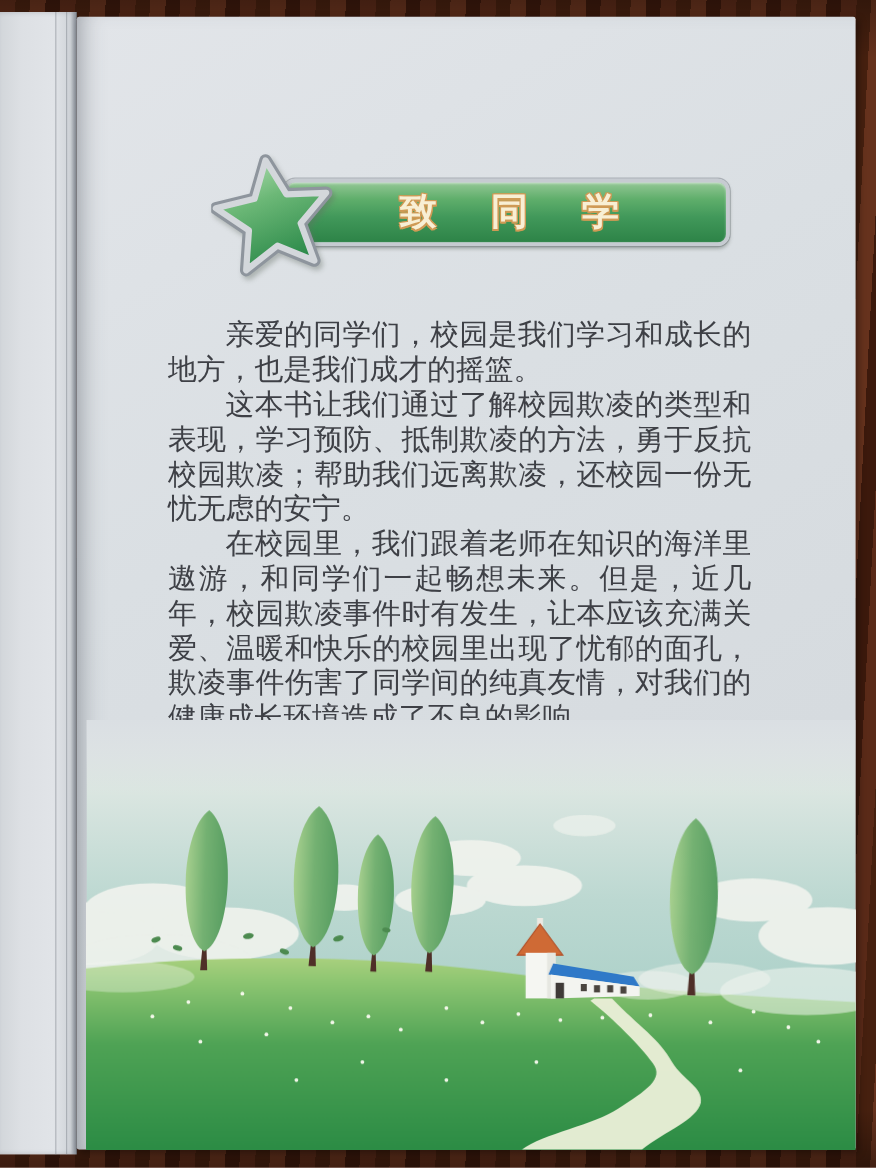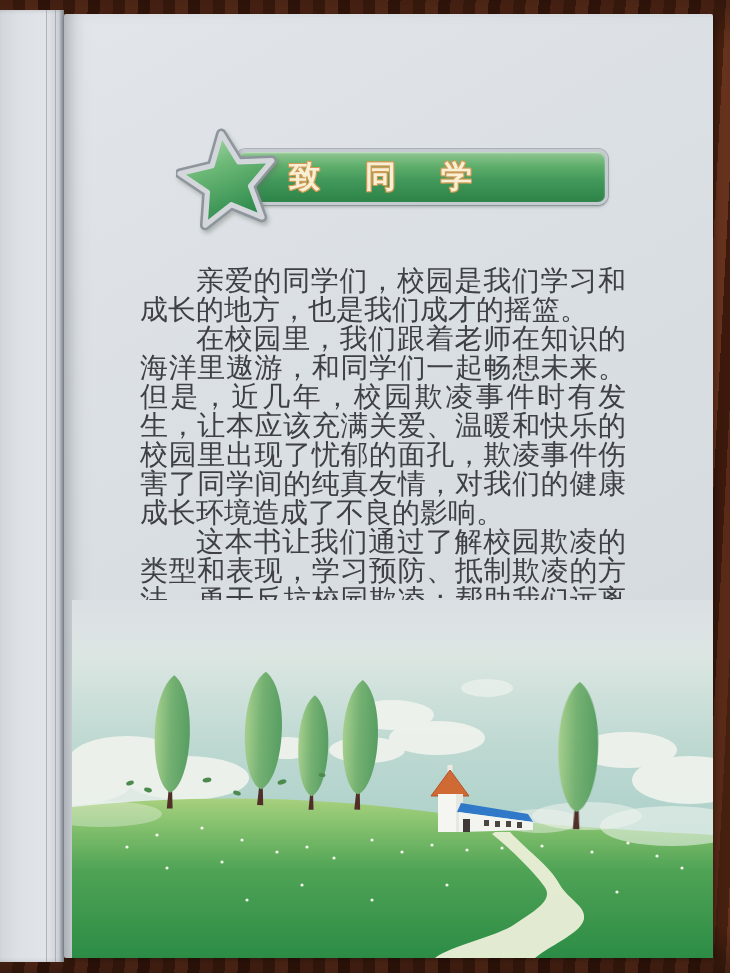--- a/index.html
+++ b/index.html
@@ -14,28 +14,28 @@
     box-shadow:inset -3px 0 4px rgba(60,65,75,.25);}
   .left-pages .seam{position:absolute;top:0;bottom:0;width:1px;background:rgba(120,126,134,.45);}
   .page{position:absolute;left:64px;top:14px;width:649px;height:944px;border-radius:2px;
     background:linear-gradient(150deg,#e2e5e9 0%,#dadfe3 38%,#d6dbdf 72%,#dadde1 100%);
     box-shadow:inset 16px 0 20px -14px rgba(70,75,85,.5), 2px 2px 6px rgba(0,0,0,.35);}
   
   .banner-bar{position:absolute;left:172px;top:135px;width:372px;height:56px;border-radius:10px;
     background:linear-gradient(180deg,#93c795 0%,#5fae6b 28%,#41985a 58%,#2d8347 100%);
     border:3px solid #c6cbd1;
     box-shadow:0 2px 3px rgba(100,110,105,.45), inset 0 1px 2px rgba(255,255,255,.55), 0 0 0 1px rgba(125,132,140,.5);
-    display:flex;align-items:center;padding-left:50px;box-sizing:border-box;}
+    display:flex;align-items:center;justify-content:center;padding-left:50px;box-sizing:border-box;}
   .banner-title{font-size:31px;font-weight:bold;letter-spacing:45px;color:#f8efd4;white-space:nowrap;
     text-shadow:1px 0 #cf9a55,-1px 0 #cf9a55,0 1px #cf9a55,0 -1px #cf9a55,1px 1px #cf9a55,-1px -1px #cf9a55,1px -1px #cf9a55,-1px 1px #cf9a55;}
   .star{position:absolute;left:112px;top:112px;width:104px;height:108px;
     filter:drop-shadow(2px 3px 2px rgba(100,110,100,.4));}
   
   .content{position:absolute;left:76px;top:252px;width:486px;color:#3e4046;}
-  .content p{margin:0;font-size:28px;line-height:29px;text-align:justify;text-indent:2em;}
+  .content p{margin:0;font-size:24px;line-height:29px;text-align:justify;text-indent:2em;}
   
   .illustration{position:absolute;left:8px;right:0;top:586px;bottom:0;overflow:hidden;}
   .illustration svg{display:block;width:100%;height:100%;}
 </style>
 </head>
 <body>
 
 <div class="frame">
   <div class="left-pages">
     <div class="seam" style="left:46px"></div>
@@ -54,22 +54,22 @@
           <stop offset="0.45" stop-color="#6cb877"></stop>
           <stop offset="1" stop-color="#2f8c4c"></stop>
         </linearGradient>
       </defs>
       <path d="M43.5,7.4 L60.3,34.6 L92.2,33.4 L71.7,57.8 L82.7,87.8 L53.1,75.8 L28,95.5 L30.2,63.6 L3.7,45.8 L34.7,38.2 Z" fill="none" stroke="#8e959d" stroke-width="10" stroke-linejoin="round"></path>
       <path d="M43.5,7.4 L60.3,34.6 L92.2,33.4 L71.7,57.8 L82.7,87.8 L53.1,75.8 L28,95.5 L30.2,63.6 L3.7,45.8 L34.7,38.2 Z" fill="url(#starG)" stroke="#d3d7db" stroke-width="5" stroke-linejoin="round"></path>
     </svg>
 
     <div class="content">
       <p>亲爱的同学们，校园是我们学习和成长的地方，也是我们成才的摇篮。</p>
+      <p>这本书让我们通过了解校园欺凌的类型和表现，学习预防、抵制欺凌的方法，勇于反抗校园欺凌；帮助我们远离欺凌，还校园一份无忧无虑的安宁。</p>
       <p>在校园里，我们跟着老师在知识的海洋里遨游，和同学们一起畅想未来。但是，近几年，校园欺凌事件时有发生，让本应该充满关爱、温暖和快乐的校园里出现了忧郁的面孔，欺凌事件伤害了同学间的纯真友情，对我们的健康成长环境造成了不良的影响。</p>
-      <p>这本书让我们通过了解校园欺凌的类型和表现，学习预防、抵制欺凌的方法，勇于反抗校园欺凌；帮助我们远离欺凌，还校园一份无忧无虑的安宁。</p>
     </div>
 
     <div class="illustration">
       <svg viewBox="0 0 641 358" preserveAspectRatio="none">
         <defs>
           <linearGradient id="sky" x1="0" y1="0" x2="0" y2="1">
             <stop offset="0" stop-color="#e3e6e6"></stop>
             <stop offset="0.16" stop-color="#dbe6e1"></stop>
             <stop offset="0.42" stop-color="#bcd8d1"></stop>
             <stop offset="0.72" stop-color="#a8cfc7"></stop>

